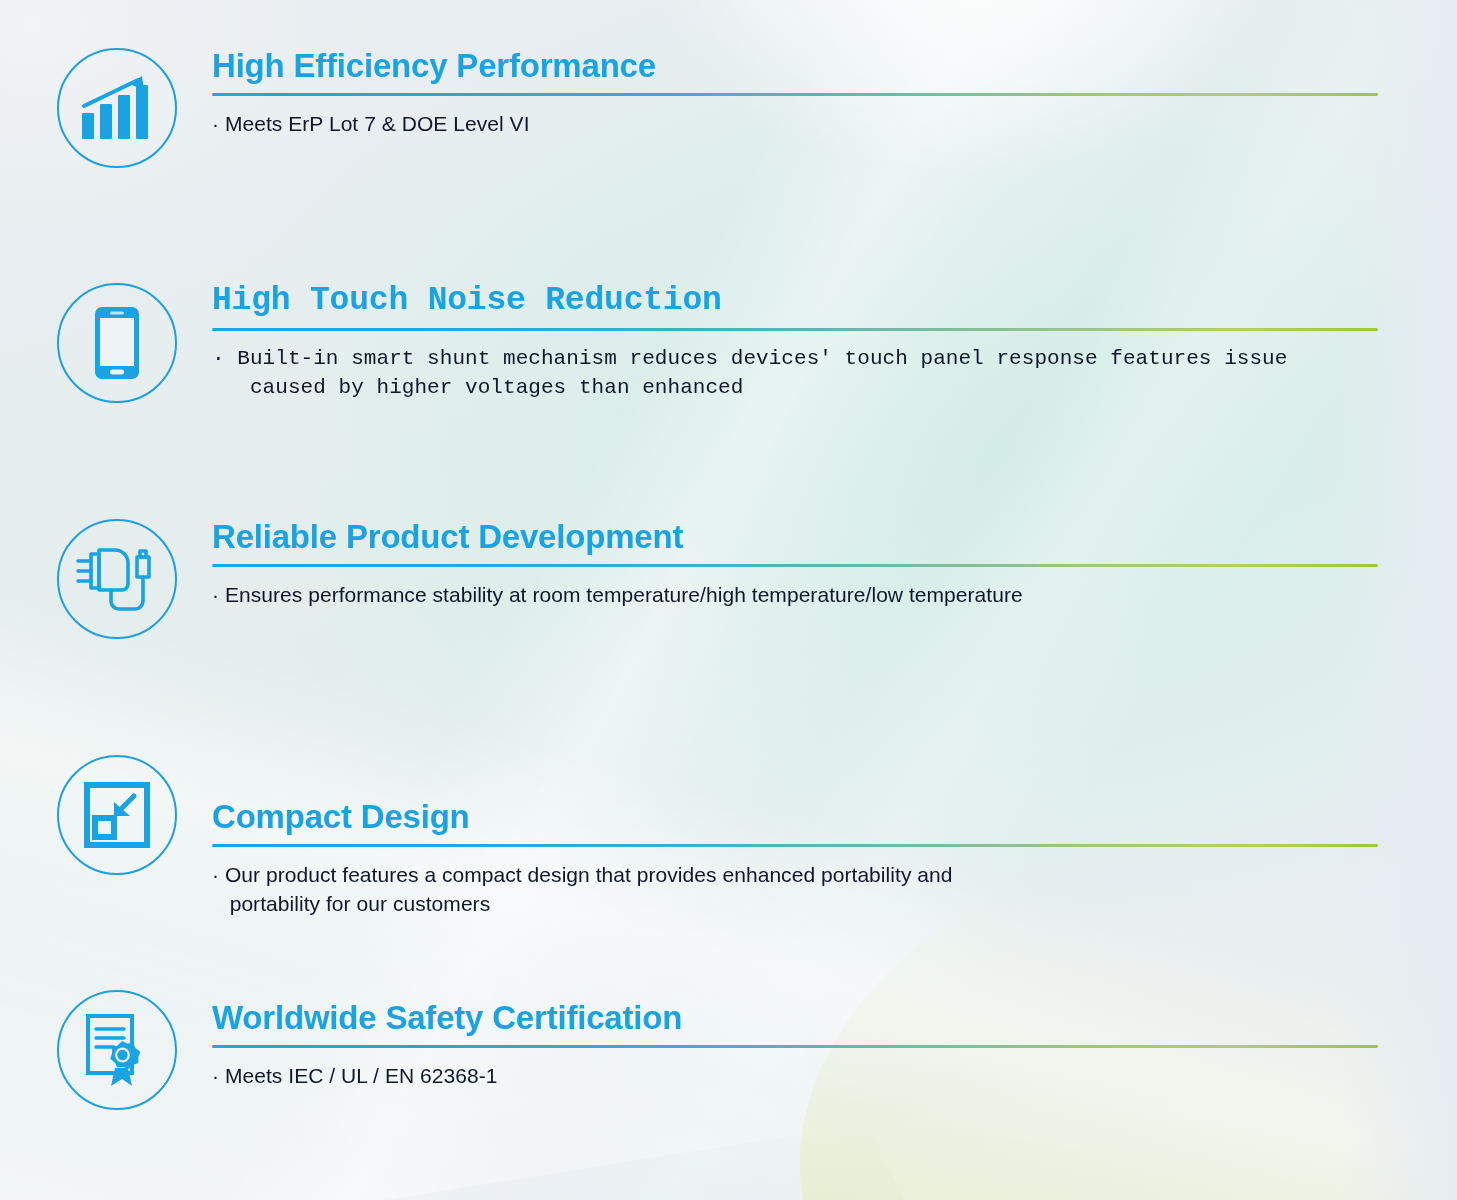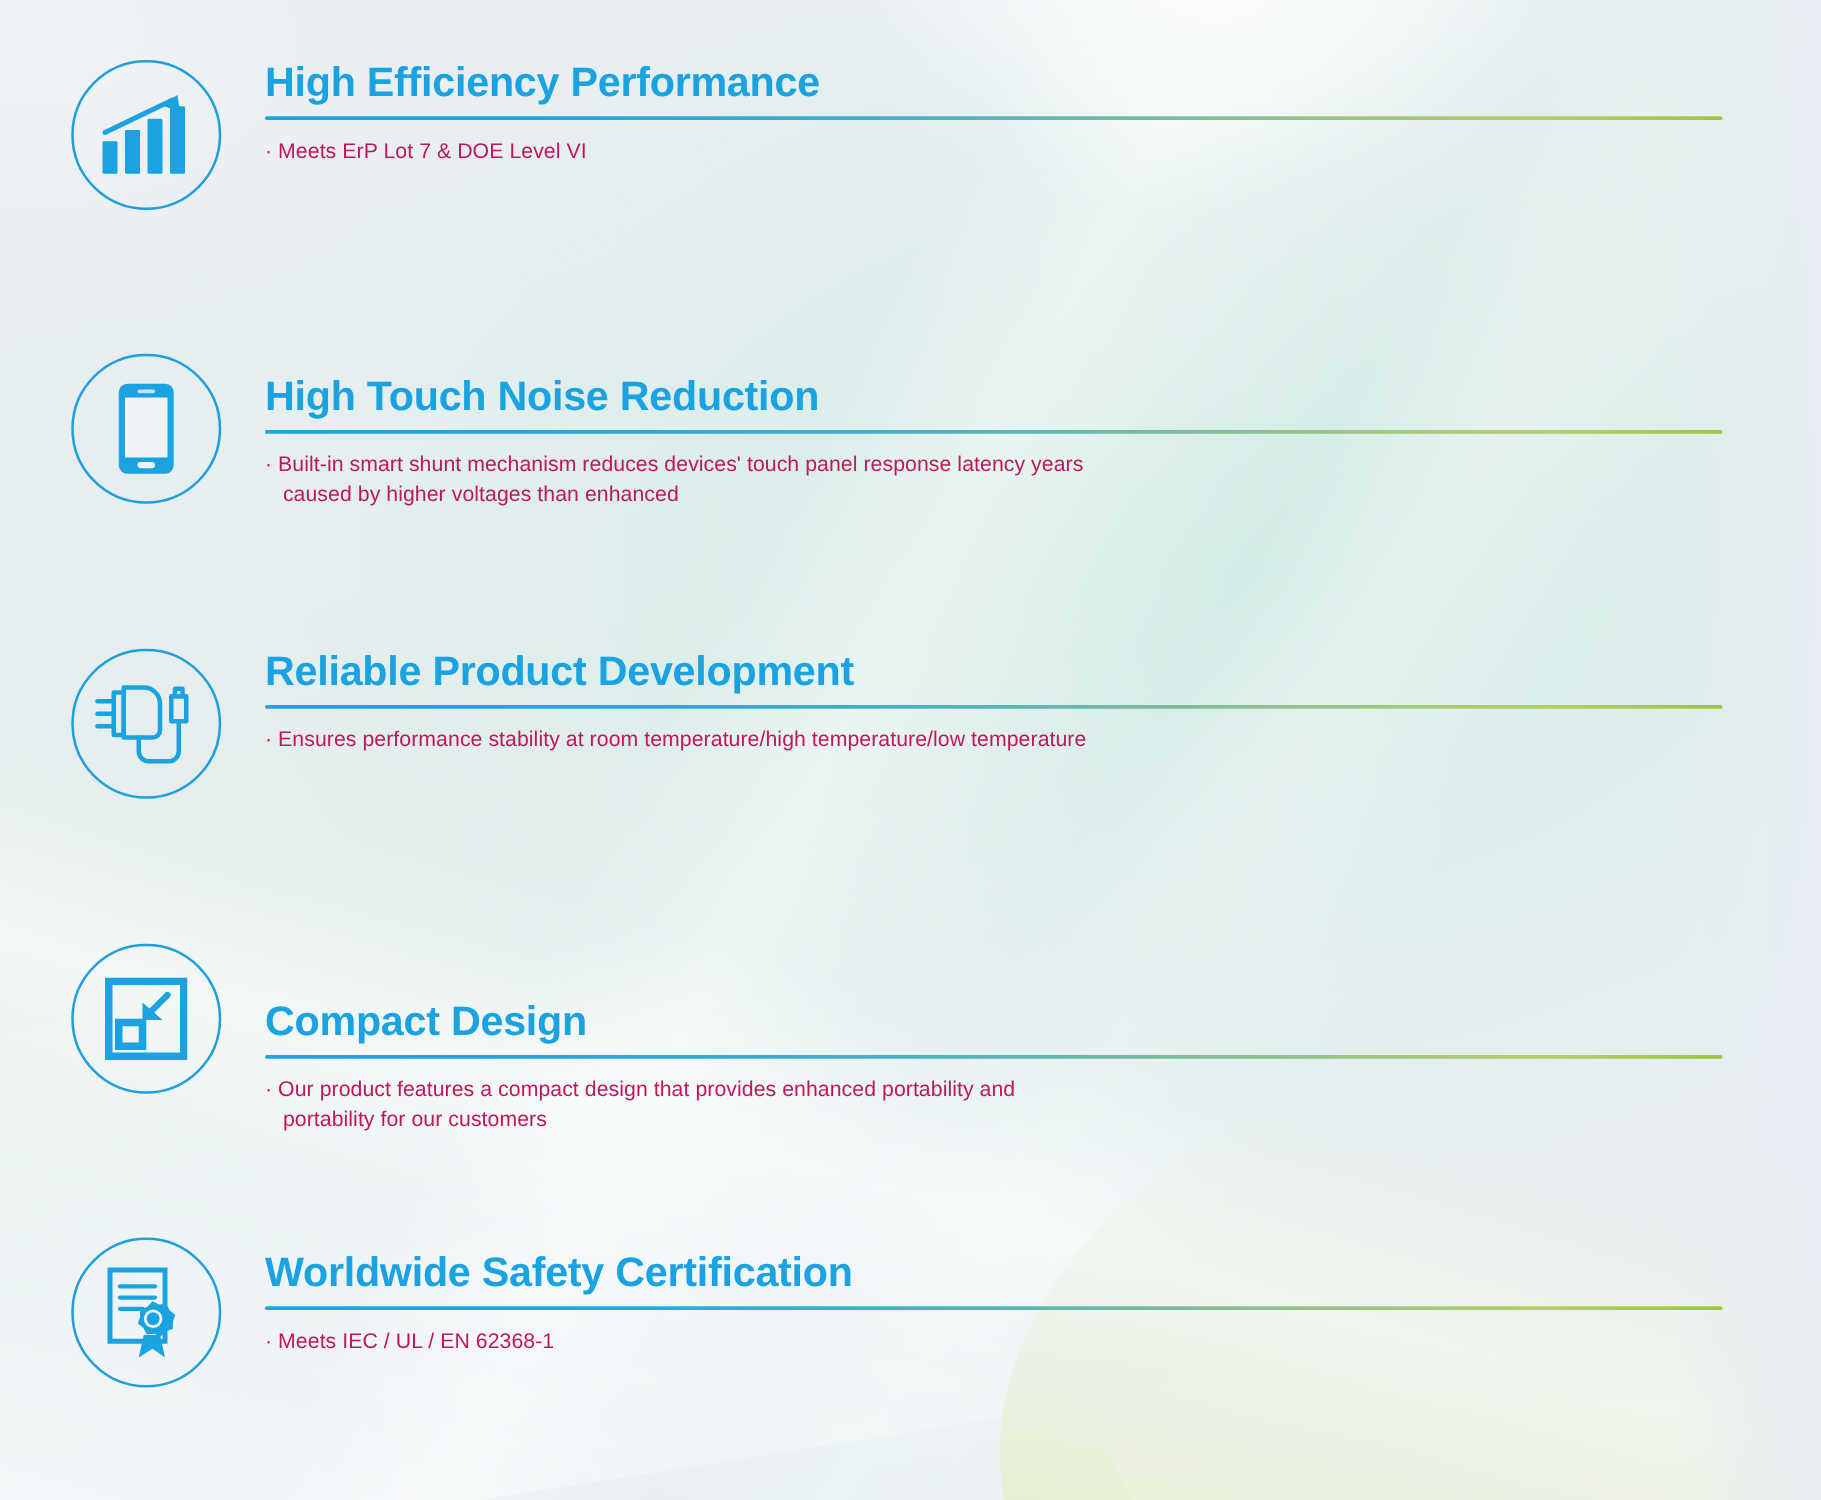--- a/index.html
+++ b/index.html
@@ -169,22 +169,22 @@
         #6fb9a8 58%,
         #9cc584 74%,
         #b4cd6a 88%,
         #9cc73f 100%);
     border-radius: 2px;
   }
   .feat-lines {
     margin-top: 13px;
   }
   .feat-line {
-    color: #be185d;
-    font-size: 17px;
+    color: #0f172a;
+    font-size: 21px;
     line-height: 1.42;
     letter-spacing: 0.05px;
     white-space: pre-wrap;
   }
 </style>
 </head>
 <body>
 
 <div id="page">
 
@@ -231,25 +231,25 @@
       <div class="icon-wrap">
         <div class="icon-circle">
           <svg width="46" height="74" viewBox="0 0 46 74" aria-hidden="true">
             <rect x="1" y="1" width="44" height="72" rx="7" ry="7" fill="#1aa3e0"></rect>
             <rect x="6" y="12" width="34" height="48" fill="#eef4f6"></rect>
             <rect x="16" y="5.5" width="14" height="3" rx="1.5" fill="#bfe4f5"></rect>
             <rect x="16" y="63.5" width="14" height="5" rx="2.5" fill="#eef4f6"></rect>
           </svg>
         </div>
       </div>
-      <div class="feat-body" style="top:16px;">
+      <div class="feat-body" style="top:0;font-family:Liberation Mono, monospace;">
         <div class="feat-title">High Touch Noise Reduction</div>
         <div class="feat-rule"></div>
         <div class="feat-lines">
-          <div class="feat-line">· Built-in smart shunt mechanism reduces devices' touch panel response latency years</div>
+          <div class="feat-line">· Built-in smart shunt mechanism reduces devices' touch panel response features issue</div>
           <div class="feat-line">   caused by higher voltages than enhanced</div>
         </div>
       </div>
     </div>
 
     <div class="feature" style="top:519px;">
       <div class="icon-wrap">
         <div class="icon-circle">
           <svg width="84" height="76" viewBox="0 0 84 76" aria-hidden="true">
             <g fill="none" stroke="#1aa3e0" stroke-width="3.6" stroke-linecap="round" stroke-linejoin="round">

